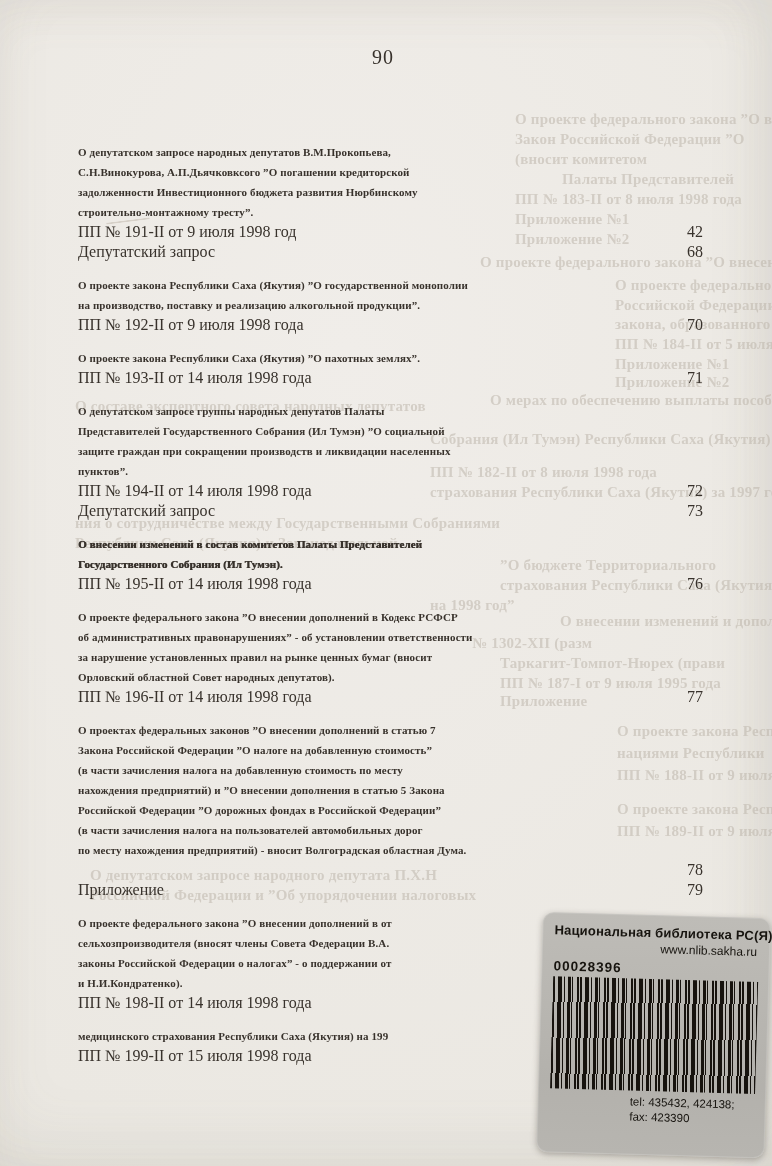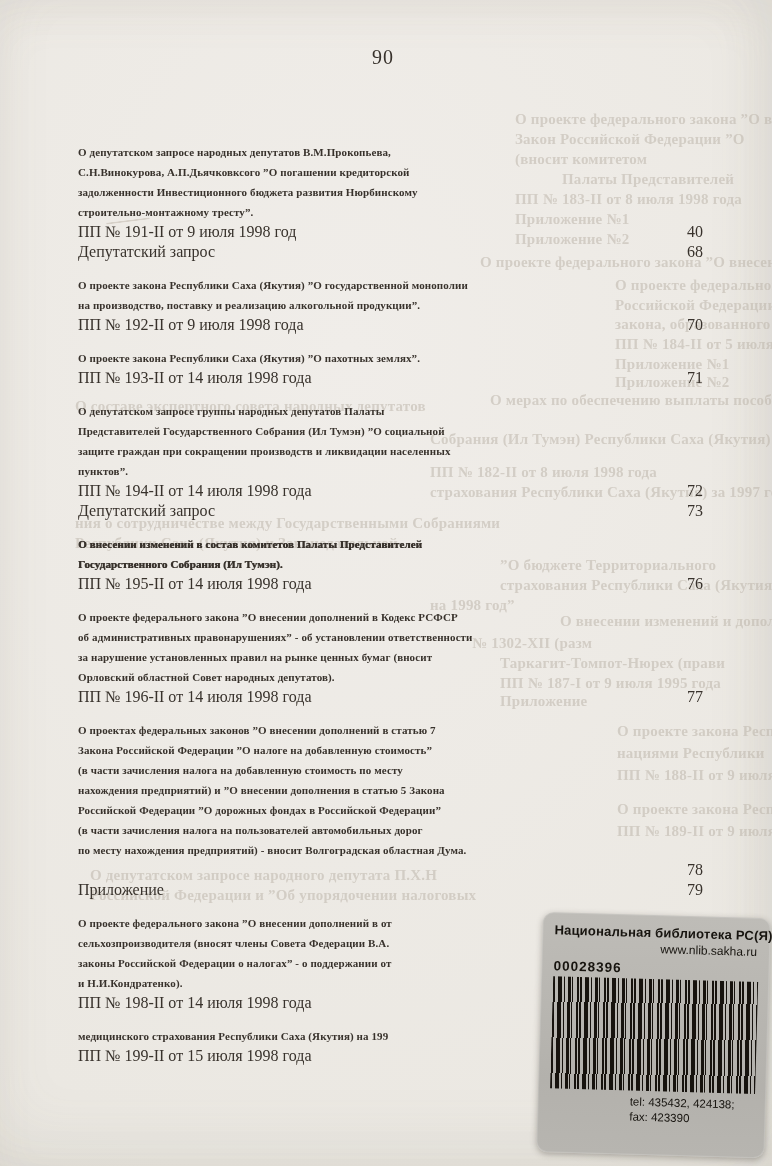--- a/index.html
+++ b/index.html
@@ -115,21 +115,21 @@
 
   <main class="toc">
 
     <section class="entry">
       <div class="line">О депутатском запросе народных депутатов В.М.Прокопьева,</div>
       <div class="line">С.Н.Винокурова, А.П.Дьячковксого ”О погашении кредиторской</div>
       <div class="line">задолженности Инвестиционного бюджета развития Нюрбинскому</div>
       <div class="line">строительно-монтажному тресту”.</div>
       <div class="meta">
         <span class="m">ПП № 191-II от 9 июля 1998 год</span>
-        <span class="pg">40</span>
+        <span class="pg">42</span>
       </div>
       <div class="meta">
         <span class="m">Депутатский запрос</span>
         <span class="pg">68</span>
       </div>
     </section>
 
     <section class="entry">
       <div class="line">О проекте закона Республики Саха (Якутия) ”О государственной монополии</div>
       <div class="line">на производство, поставку и реализацию алкогольной продукции”.</div>

